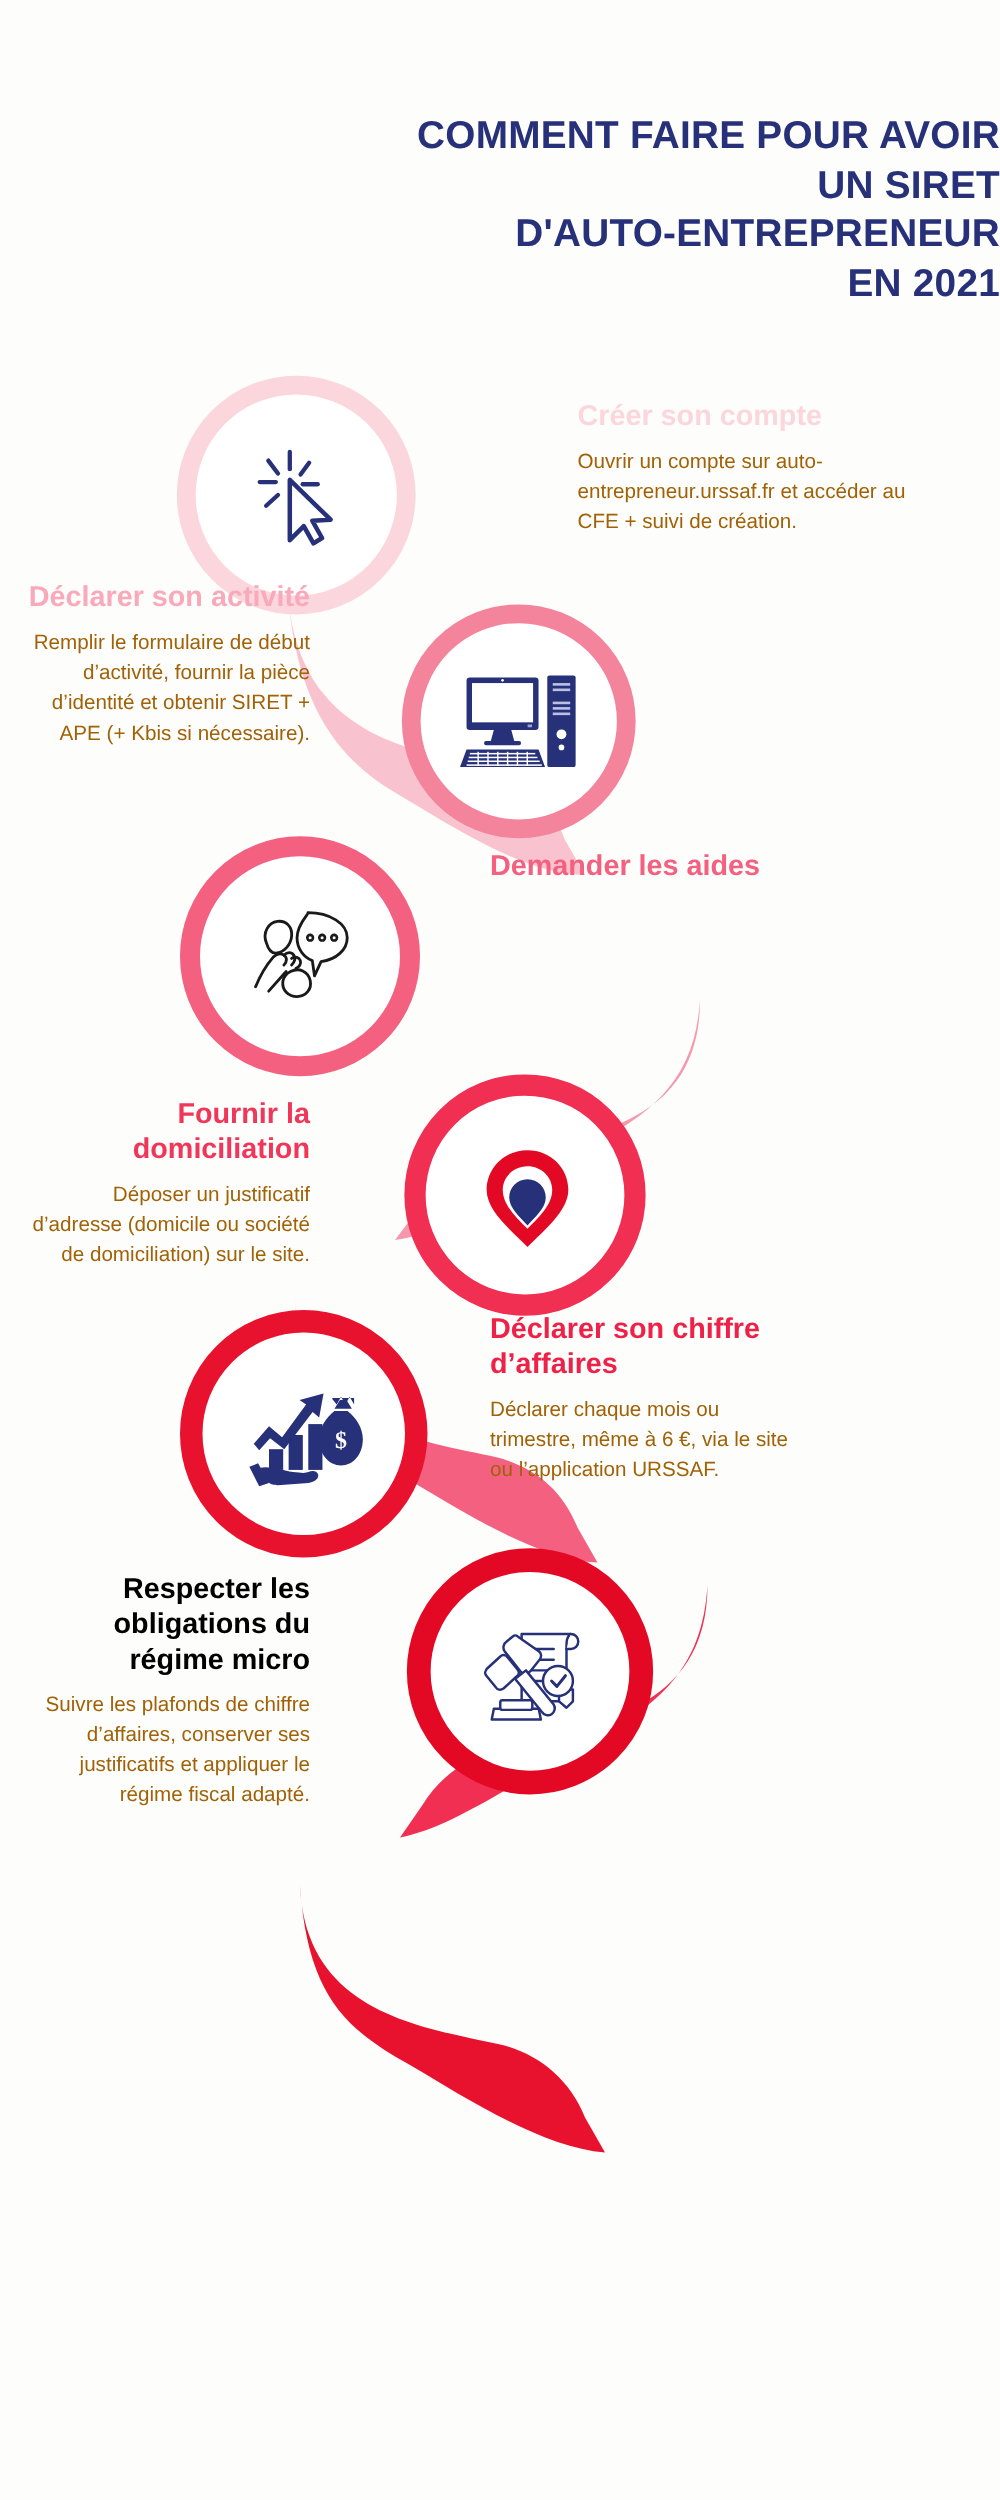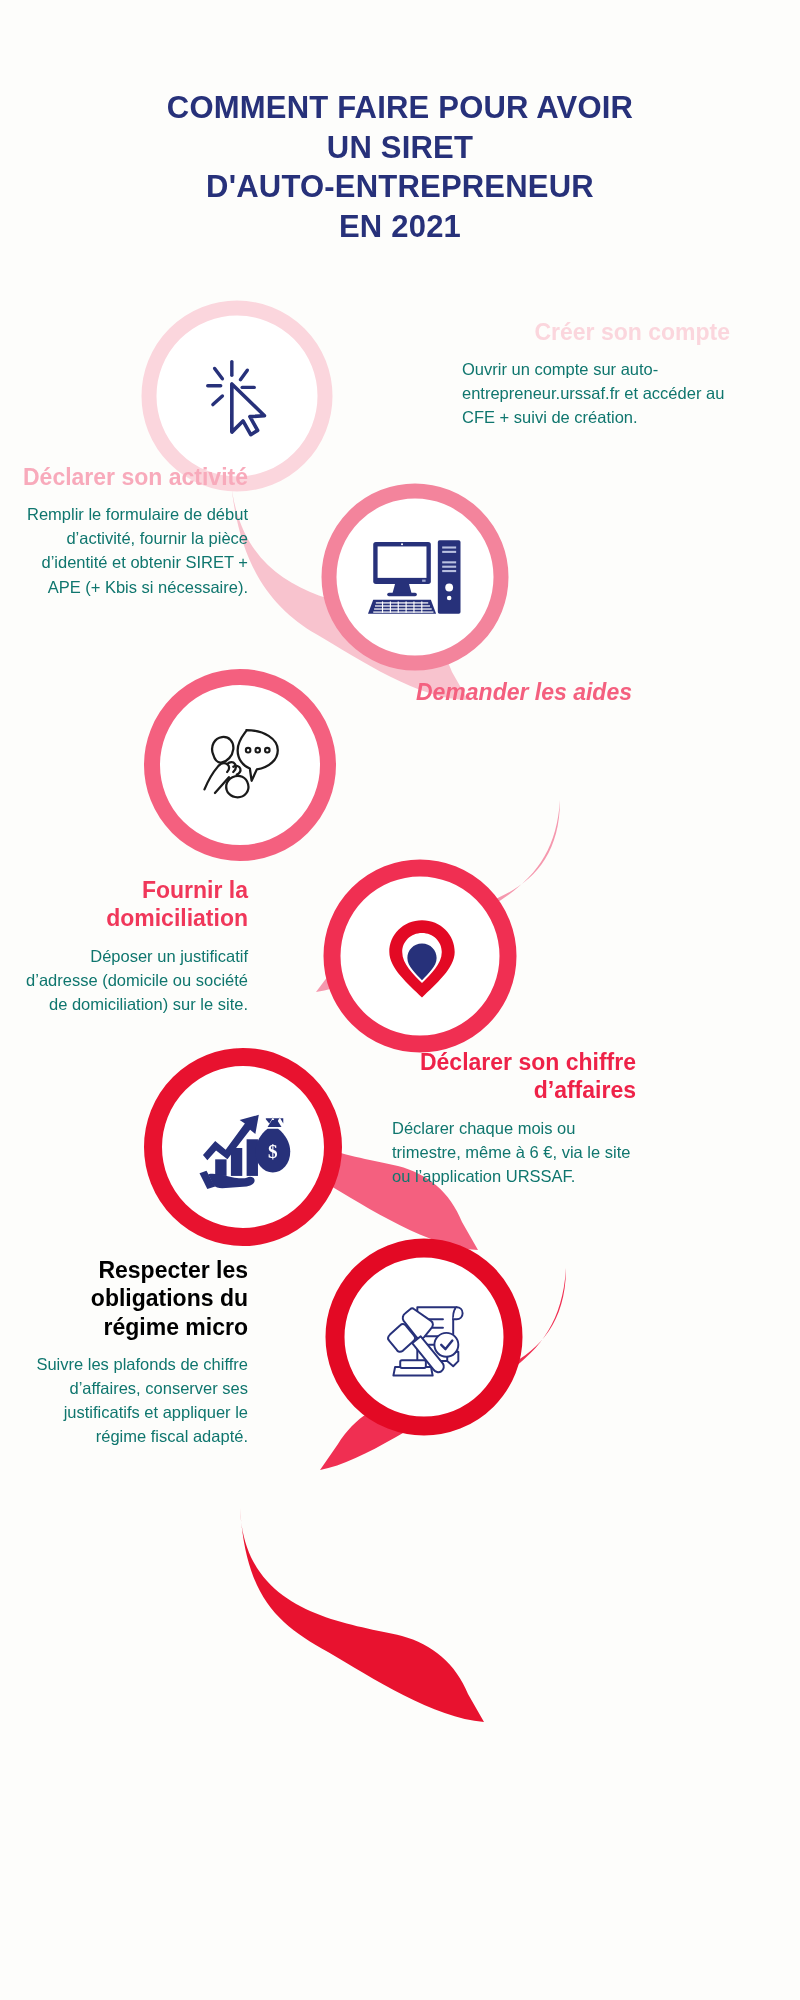--- a/index.html
+++ b/index.html
@@ -25,21 +25,21 @@
     top: 88px;
     left: 0;
     width: 800px;
     text-align: center;
     color: #27317a;
     font-weight: bold;
     font-size: 31px;
     line-height: 1.28;
     letter-spacing: 0.2px;
   }
-  .title-line { display: block; white-space: pre; }
+  .title-line { display: block; white-space: pre; text-align: right; }
 
   
   .chain-layer {
     position: absolute;
     top: 0; left: 0;
     width: 800px;
     height: 2000px;
     pointer-events: none;
   }
 
@@ -54,24 +54,23 @@
   
   .step-text { position: absolute; }
   .step-text.right { text-align: left; }
   .step-text.left  { text-align: right; }
 
   .step-head {
     font-weight: bold;
     font-size: 23px;
     line-height: 1.23;
     margin-bottom: 11px;
-    text-align: right;
   }
   .step-body {
-    color: #0f766e;
+    color: #a16207;
     font-size: 16.5px;
     line-height: 1.46;
   }
 </style>
 </head>
 <body>
 
 <div class="infographic">
 
   <div class="title">
@@ -264,21 +263,21 @@
   <div class="step-text right" style="left:462px; top:318px; width:268px;">
     <div class="step-head" style="color:#fbd6dd;">Créer son compte</div>
     <div class="step-body">Ouvrir un compte sur auto-entrepreneur.urssaf.fr et accéder au CFE + suivi de création.</div>
   </div>
 
   <div class="step-text left" style="left:18px; top:463px; width:230px;">
     <div class="step-head" style="color:#f8aabb;">Déclarer son activité</div>
     <div class="step-body">Remplir le formulaire de début d’activité, fournir la pièce d’identité et obtenir SIRET + APE (+ Kbis si nécessaire).</div>
   </div>
 
-  <div class="step-text right" style="left:392px; top:678px; width:240px;font-style:italic;">
+  <div class="step-text right" style="left:392px; top:678px; width:240px;">
     <div class="step-head" style="color:#f4607f;">Demander les aides</div>
   </div>
 
   <div class="step-text left" style="left:18px; top:876px; width:230px;">
     <div class="step-head" style="color:#f0375a;">Fournir la domiciliation</div>
     <div class="step-body">Déposer un justificatif d’adresse (domicile ou société de domiciliation) sur le site.</div>
   </div>
 
   <div class="step-text right" style="left:392px; top:1048px; width:244px;">
     <div class="step-head" style="color:#ee2248;">Déclarer son chiffre d’affaires</div>

